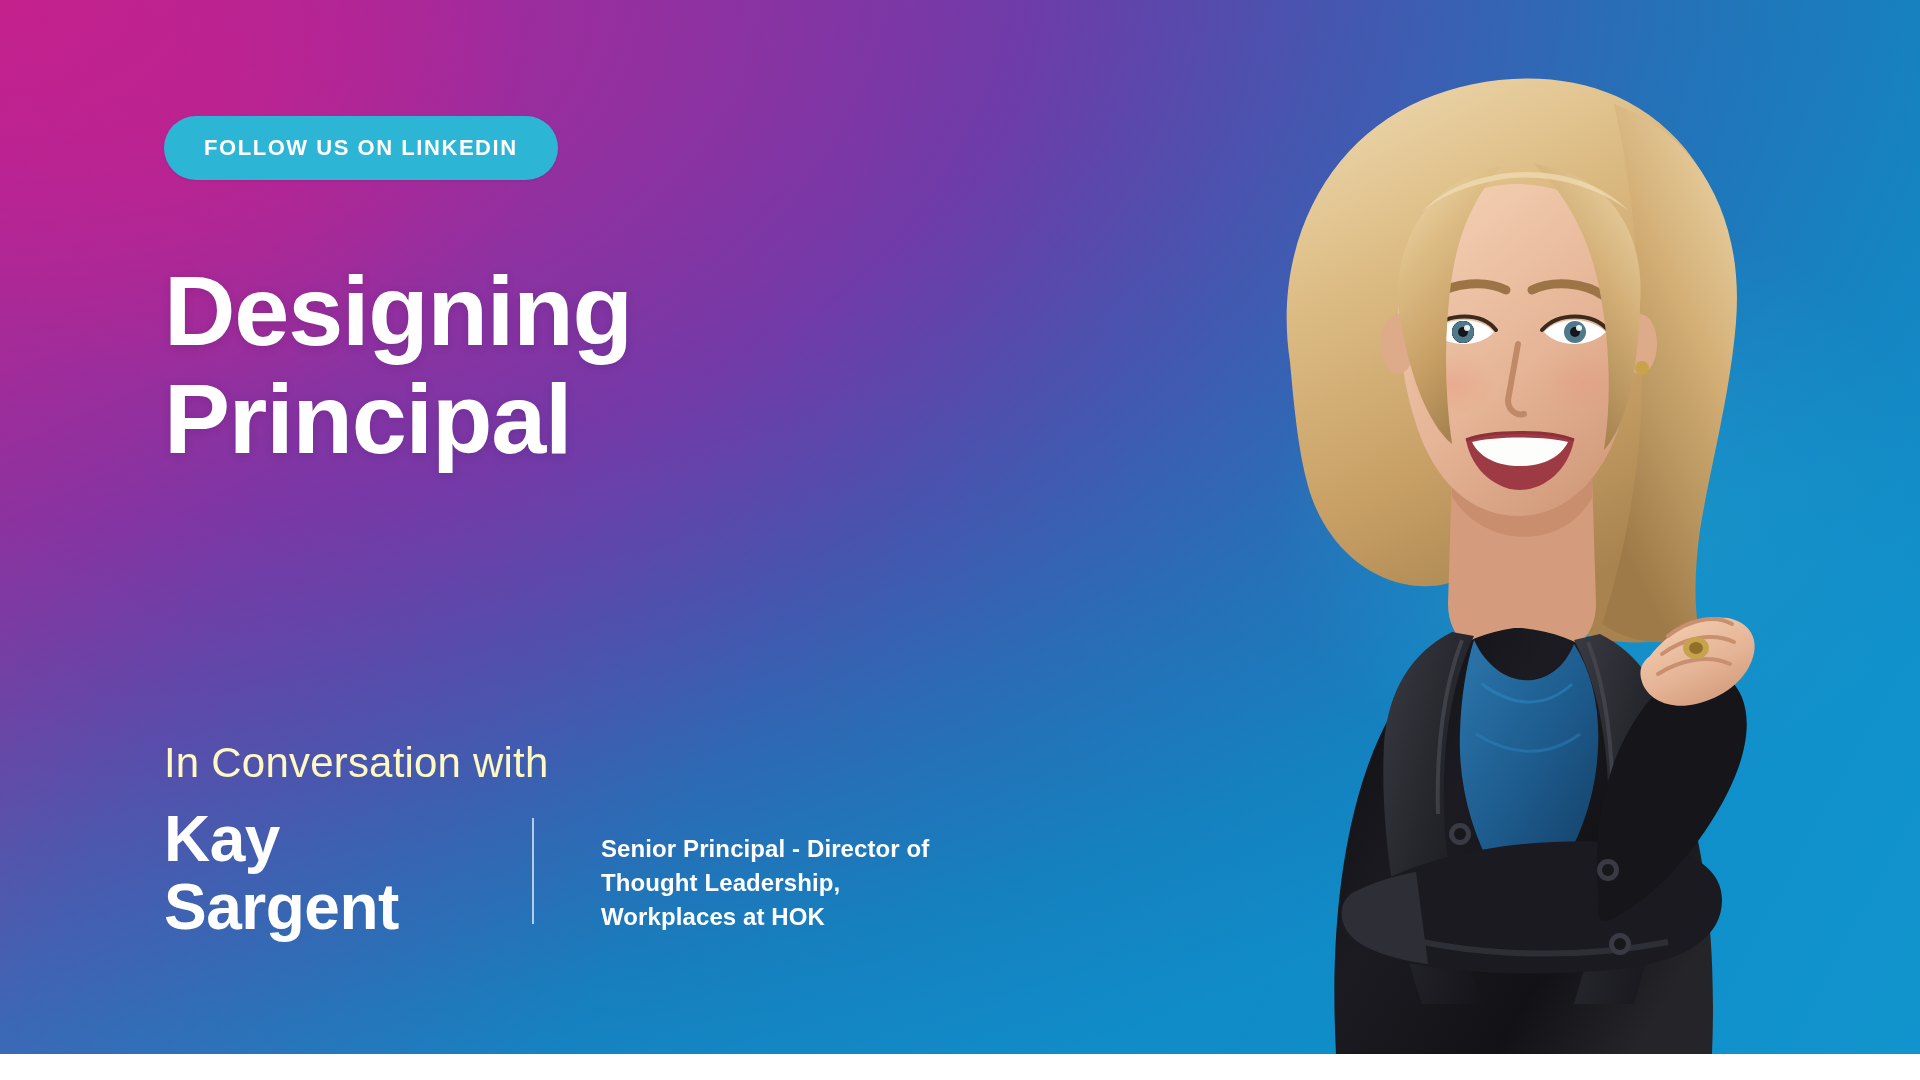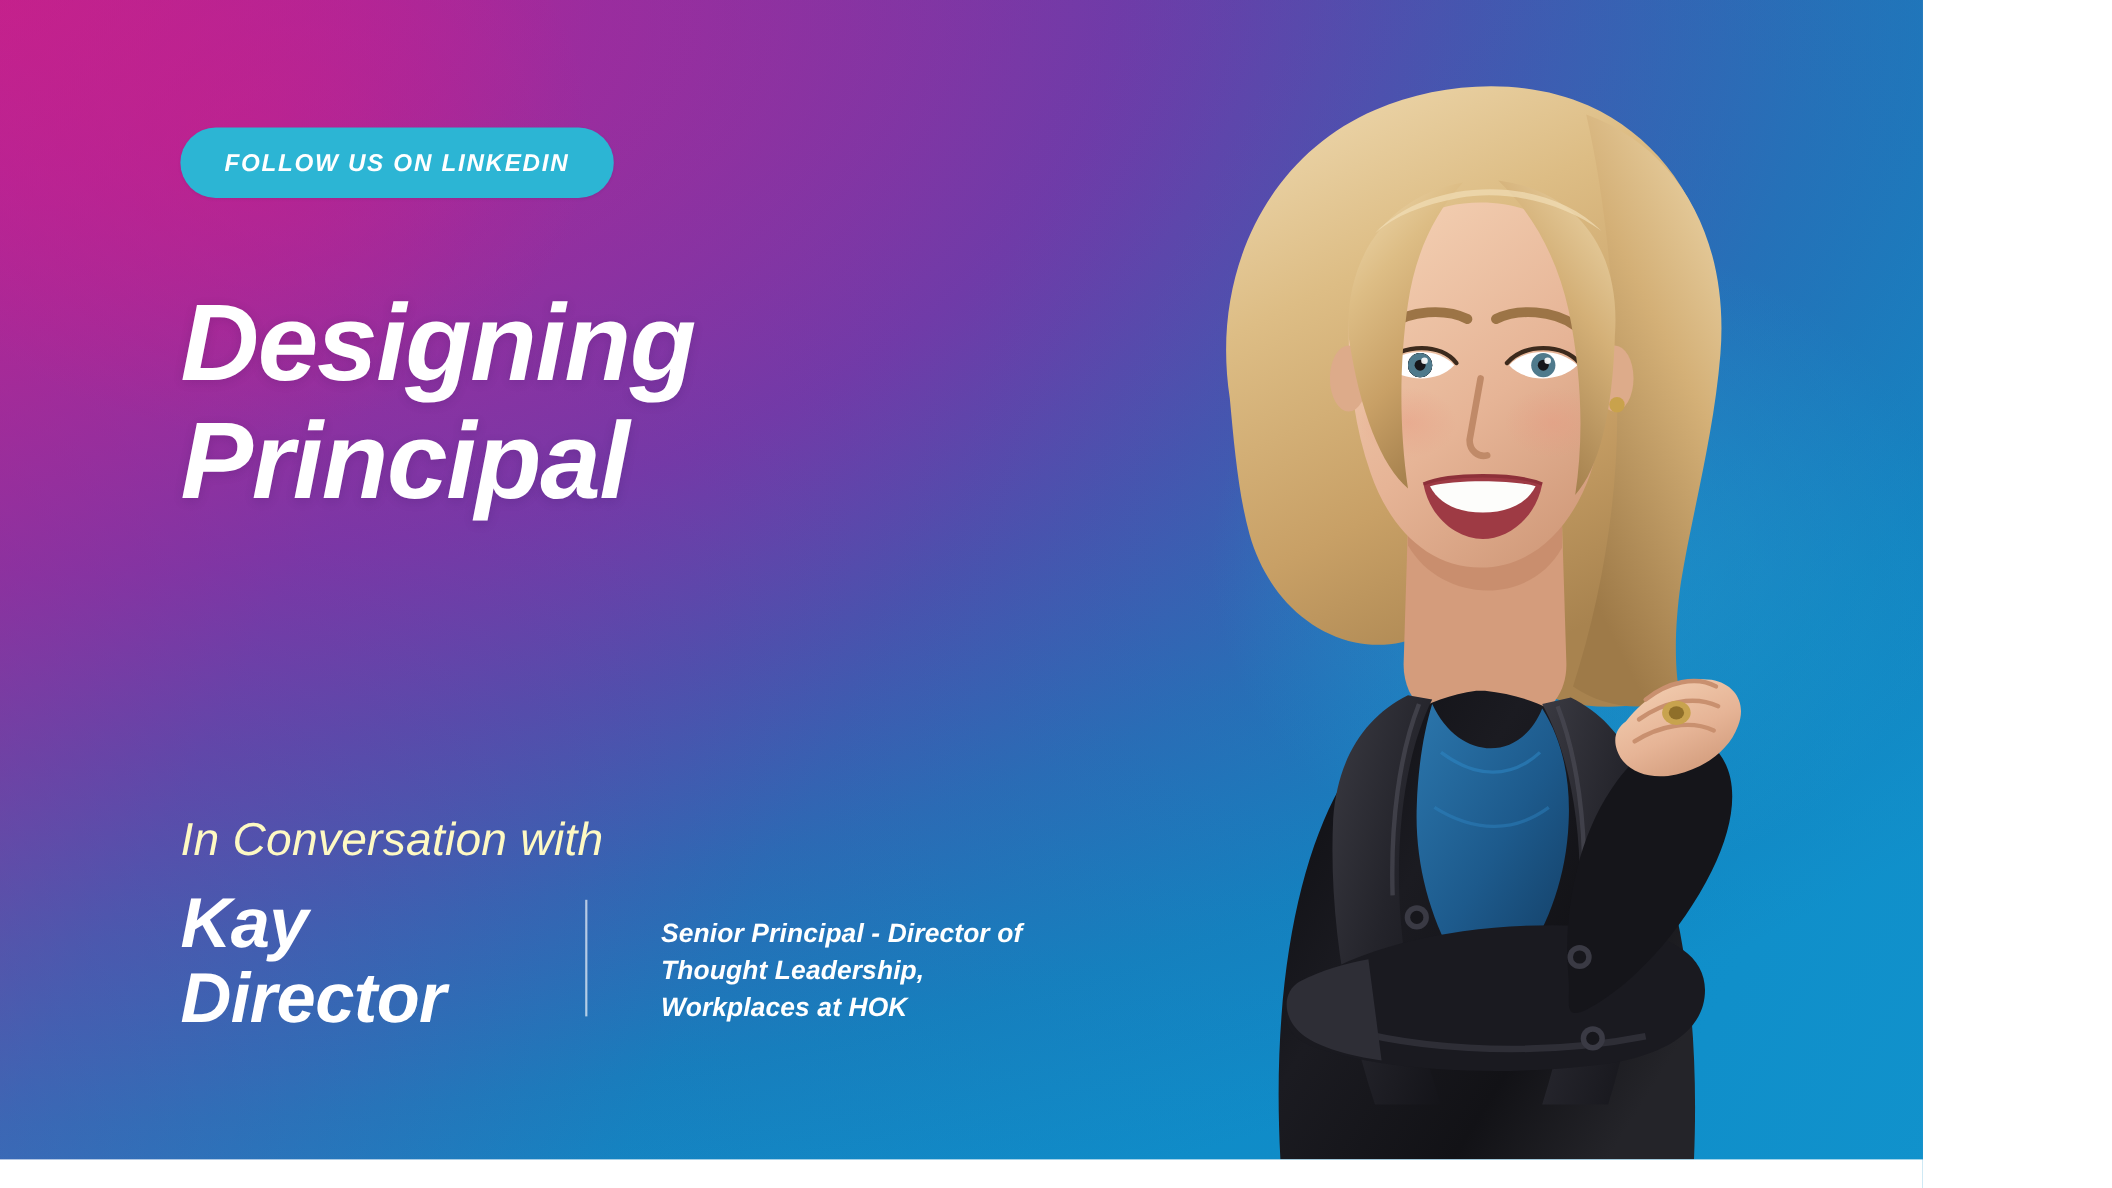--- a/index.html
+++ b/index.html
@@ -6,24 +6,23 @@
   * { margin:0; padding:0; box-sizing:border-box; }
   html, body {
     width:1920px; height:1080px;
     overflow:hidden;
     font-family:"Liberation Sans", sans-serif;
     background:#ffffff;
   }
 
   #banner {
     position:relative;
-    width:1748px; height:1080px;
+    width:1920px; height:1080px;
     overflow:hidden;
     background:#1479b8;
-    font-style:italic;
   }
 
   
   .bg-base {
     position:absolute; left:0; top:0;
     width:1920px; height:1080px;
     background:
       radial-gradient(120% 110% at 0% 0%,
           #c4218c 0%,
           #b0259a 14%,
@@ -183,21 +182,21 @@
       <span class="headline-line">Designing</span>
       <span class="headline-line">Principal</span>
     </h1>
 
     <div class="speaker">
       <div class="conversation-label">In Conversation with</div>
 
       <div class="speaker-row">
         <div class="speaker-name">
           <span>Kay</span>
-          <span>Director</span>
+          <span>Sargent</span>
         </div>
 
         <div class="divider"></div>
 
         <div class="speaker-title">
           <span>Senior Principal - Director of</span>
           <span>Thought Leadership,</span>
           <span>Workplaces at HOK</span>
         </div>
       </div>

